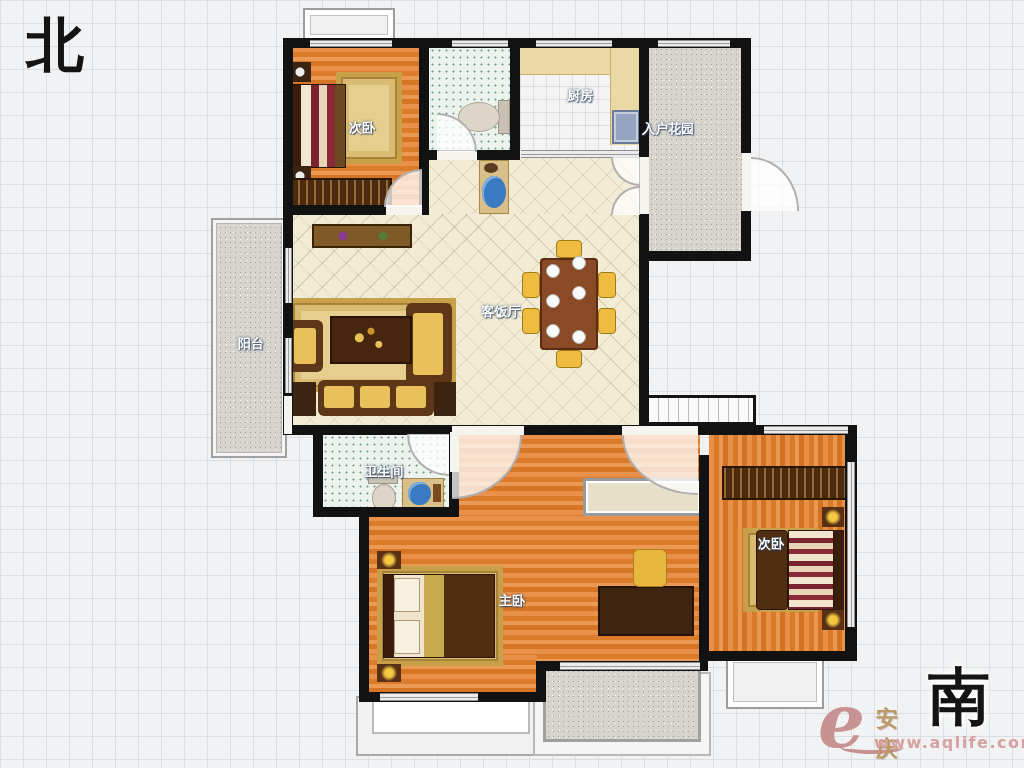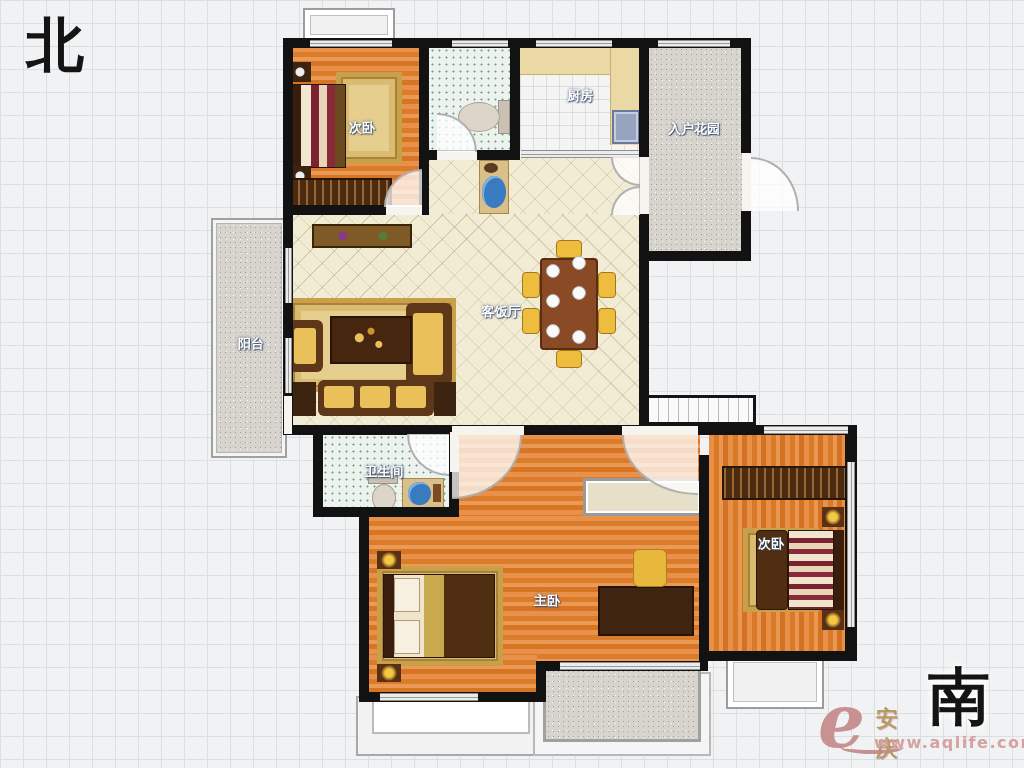--- a/index.html
+++ b/index.html
@@ -208,25 +208,25 @@
   <div style="left:751px;top:157px;width:48px;height:54px;border-right:2px solid #b0b0b0;border-top:2px solid #b0b0b0;border-top-right-radius:100%;background:rgba(255,255,255,.75)"></div>
   <div class="gap" style="left:452px;top:426px;width:72px;height:9px"></div>
   <div style="left:452px;top:435px;width:70px;height:64px;border-right:2px solid #b0b0b0;border-bottom:2px solid #b0b0b0;border-bottom-right-radius:100%;background:rgba(255,255,255,.75)"></div>
   <div class="gap" style="left:450px;top:432px;width:9px;height:40px"></div>
   <div style="left:407px;top:434px;width:42px;height:42px;border-left:2px solid #b0b0b0;border-bottom:2px solid #b0b0b0;border-bottom-left-radius:100%;background:rgba(255,255,255,.75)"></div>
   <div class="gap" style="left:622px;top:426px;width:76px;height:9px"></div>
   <div style="left:622px;top:435px;width:76px;height:60px;border-left:2px solid #b0b0b0;border-bottom:2px solid #b0b0b0;border-bottom-left-radius:100%;background:rgba(255,255,255,.75)"></div>
 
   <div class="rlabel" style="left:362px;top:128px">次卧</div>
   <div class="rlabel" style="left:580px;top:96px">厨房</div>
-  <div class="rlabel" style="left:694px;top:129px">入户花园</div>
+  <div class="rlabel" style="left:668px;top:129px">入户花园</div>
   <div class="rlabel" style="left:251px;top:344px">阳台</div>
   <div class="rlabel" style="left:501px;top:312px">客饭厅</div>
   <div class="rlabel" style="left:384px;top:472px">卫生间</div>
-  <div class="rlabel" style="left:547px;top:601px">主卧</div>
+  <div class="rlabel" style="left:512px;top:601px">主卧</div>
   <div class="rlabel" style="left:771px;top:544px">次卧</div>
 
   <div class="compass north">北</div>
   <div class="compass south">南</div>
 
   <div class="wm" style="left:0;top:0;width:0;height:0">
     <span class="wm-e">e</span>
     <div class="wm-swoosh"></div>
     <span class="wm-name">安庆e网生活</span>
     <span class="wm-url">www.aqlife.com</span>

